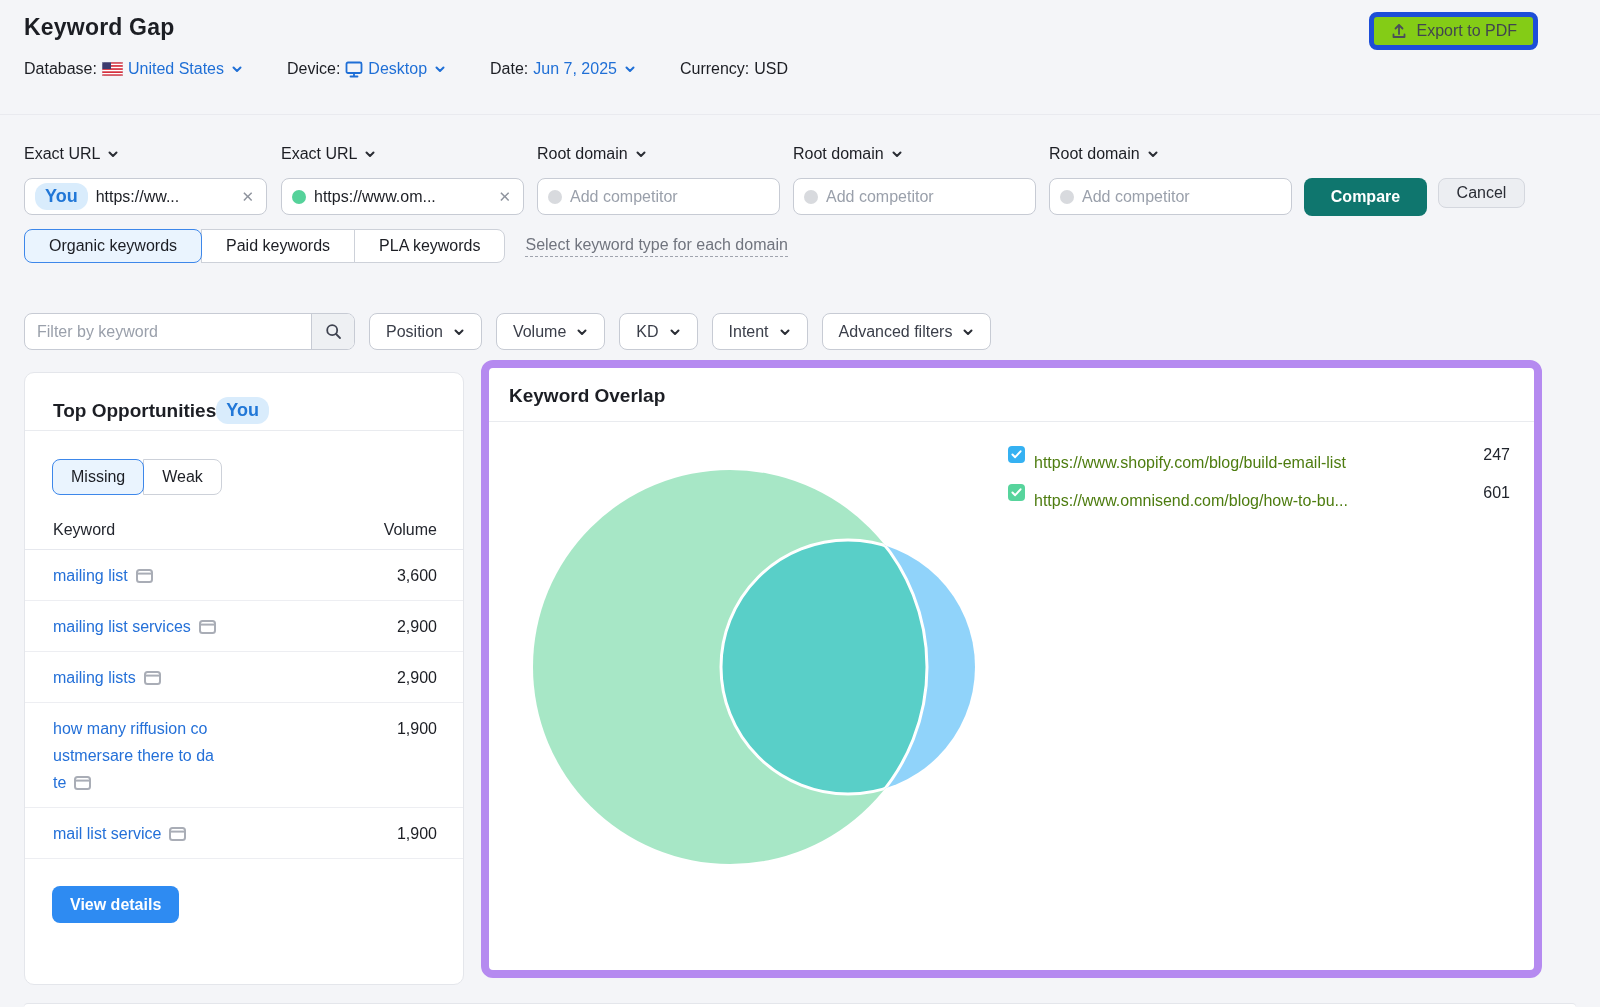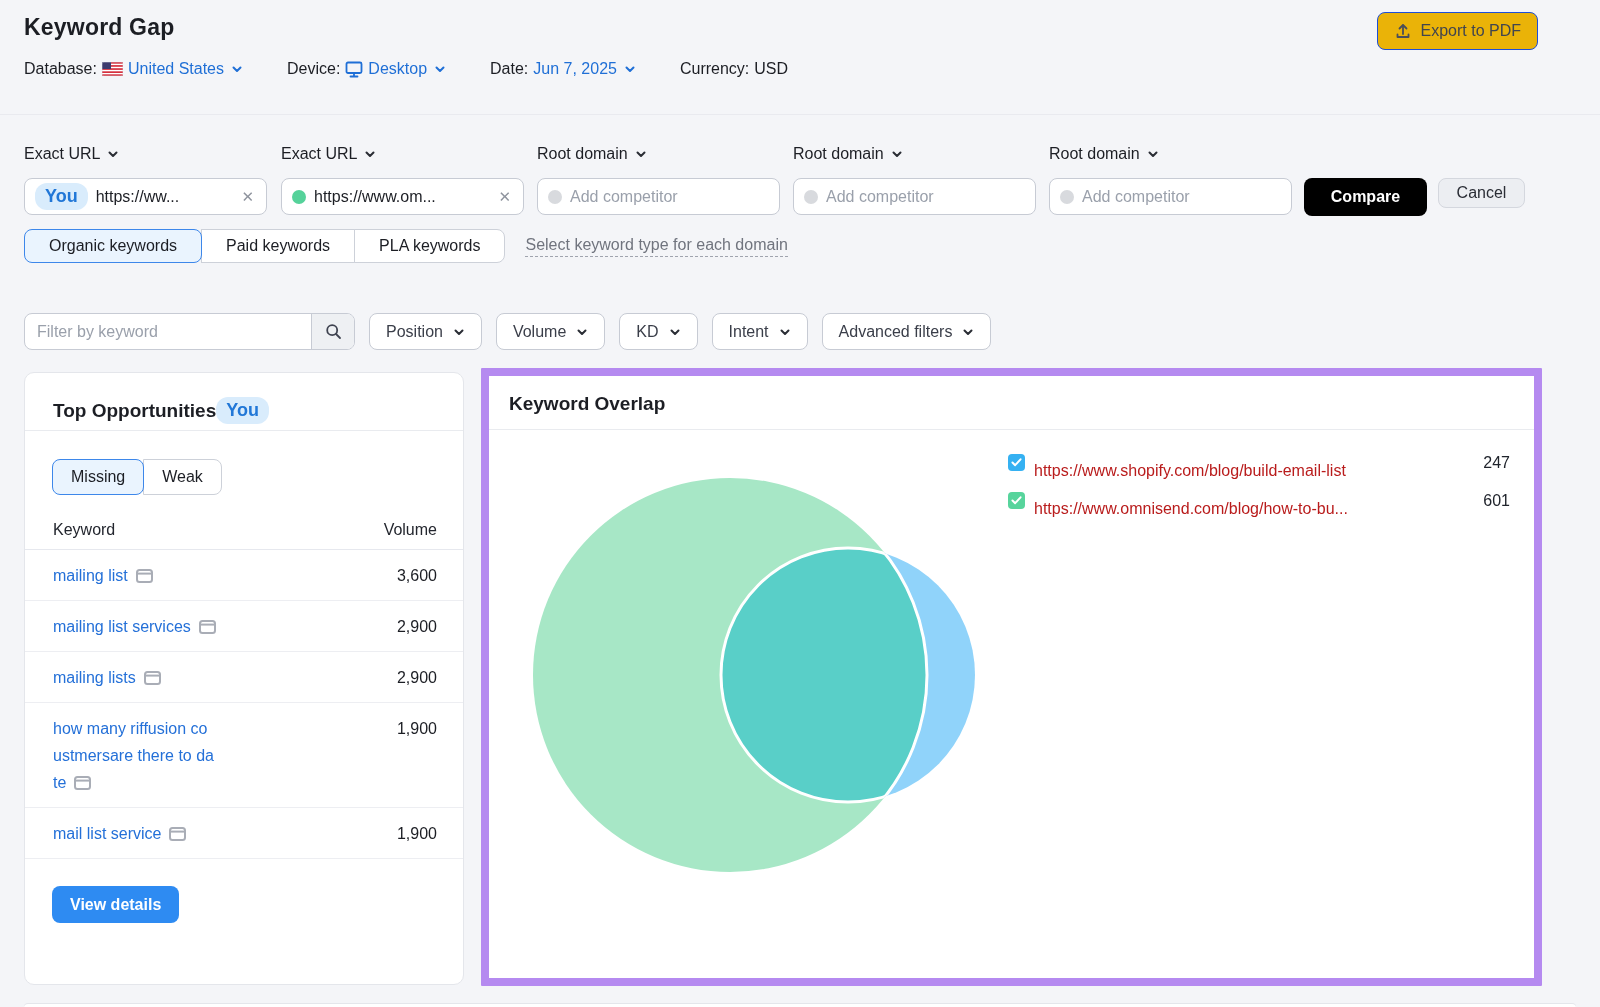--- a/index.html
+++ b/index.html
@@ -11,21 +11,21 @@
     position:relative;
     overflow:hidden;
   }
   .page { position:absolute; inset:0; }
 
   
   .page-title { position:absolute; left:24px; top:14px; font-size:23px; font-weight:700; letter-spacing:.2px; }
   .export-btn {
     position:absolute; right:62px; top:12px; height:38px; padding:0 16px;
     display:flex; align-items:center; gap:9px;
-    background:#eab308; border:1px solid #1d4ed8; border-radius:8px;
+    background:#84cc16; border:5px solid #1d4ed8; border-radius:8px;
     font-size:16px; color:#41454f; cursor:pointer;
   }
   .meta-row { position:absolute; left:24px; top:60px; display:flex; align-items:center; gap:44px; font-size:16px; }
   .meta-item { display:flex; align-items:center; gap:5px; }
   .meta-label { color:#1c1e24; }
   .blue-link { color:#1f6fd6; cursor:pointer; }
   .caret { display:inline-flex; margin-left:2px; }
   .header-divider { position:absolute; left:0; right:0; top:114px; height:1px; background:#e9eaef; }
 
   
@@ -37,21 +37,21 @@
   }
   .you-pill { background:#d9ecfc; color:#2177d7; font-size:18px; font-weight:600; border-radius:12px; padding:3px 10px; }
   .dot { width:14px; height:14px; border-radius:50%; flex:none; }
   .dot-green { background:#55d29a; }
   .dot-gray  { background:#d8dade; }
   .sel-value { flex:1; white-space:nowrap; overflow:hidden; }
   .sel-placeholder { color:#9aa0ab; flex:1; }
   .x-btn { color:#8f949e; font-size:15px; cursor:pointer; padding:2px; line-height:1; }
   .compare-btn {
     position:absolute; left:1304px; top:178px; width:123px; height:38px;
-    background:#000000; color:#fff; border:none; border-radius:8px;
+    background:#0f766e; color:#fff; border:none; border-radius:8px;
     font-size:16px; font-weight:600; cursor:pointer; font-family:inherit;
   }
   .cancel-btn {
     position:absolute; left:1438px; top:178px; width:87px; height:30px;
     background:#eceef2; color:#2a2d35; border:1px solid #d4d7de; border-radius:8px;
     font-size:16px; cursor:pointer; font-family:inherit;
   }
 
   
   .tabs-row { position:absolute; left:24px; top:229px; display:flex; align-items:center; }
@@ -95,29 +95,29 @@
   .kw-line { display:flex; align-items:center; gap:8px; }
   .kw-link { color:#2470d8; cursor:pointer; }
   .vol-cell { line-height:27px; color:#1c1e24; }
   .view-details-btn {
     margin:27px 0 0 27px; height:37px; padding:0 18px;
     background:#2e8bf2; color:#fff; border:none; border-radius:8px;
     font-size:16px; font-weight:600; cursor:pointer; font-family:inherit;
   }
 
   .panel-right {
-    position:absolute; left:481px; top:368px; width:1061px; height:618px;
-    background:#fff; border:8px solid #b58af0; border-radius:1px;
+    position:absolute; left:481px; top:360px; width:1061px; height:618px;
+    background:#fff; border:8px solid #b58af0; border-radius:12px;
   }
   .ko-head { padding:17px 0 0 20px; height:53px; }
   .ko-title { font-size:19px; font-weight:700; }
   .legend { position:absolute; top:72px; right:24px; width:502px; display:flex; flex-direction:column; gap:9px; }
   .legend-row { display:flex; align-items:center; gap:9px; height:29px; font-size:16px; }
   .checkbox { width:17px; height:17px; border-radius:4px; display:flex; align-items:center; justify-content:center; flex:none; cursor:pointer; }
-  .legend-url { flex:1; white-space:nowrap; overflow:hidden; color:#b91c1c;margin-top:16px; }
+  .legend-url { flex:1; white-space:nowrap; overflow:hidden; color:#4d7c0f;margin-top:16px; }
   .legend-count { min-width:36px; text-align:right; color:#20242c; }
   .venn-wrap { position:absolute; left:11px; top:80px; width:480px; height:440px; }
 
   .bottom-sliver { position:absolute; left:24px; right:24px; top:1004px; height:4px; background:#fff; border-radius:6px 6px 0 0; box-shadow:0 -1px 0 #e4e6eb; }
 
   .icon { display:inline-flex; flex:none; }
 </style>
 </head>
 <body>
 

